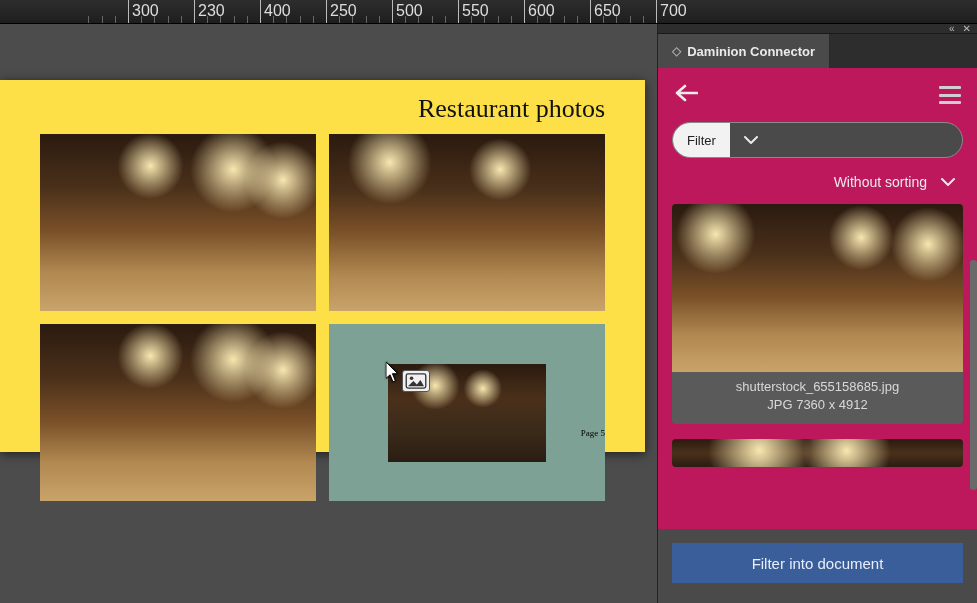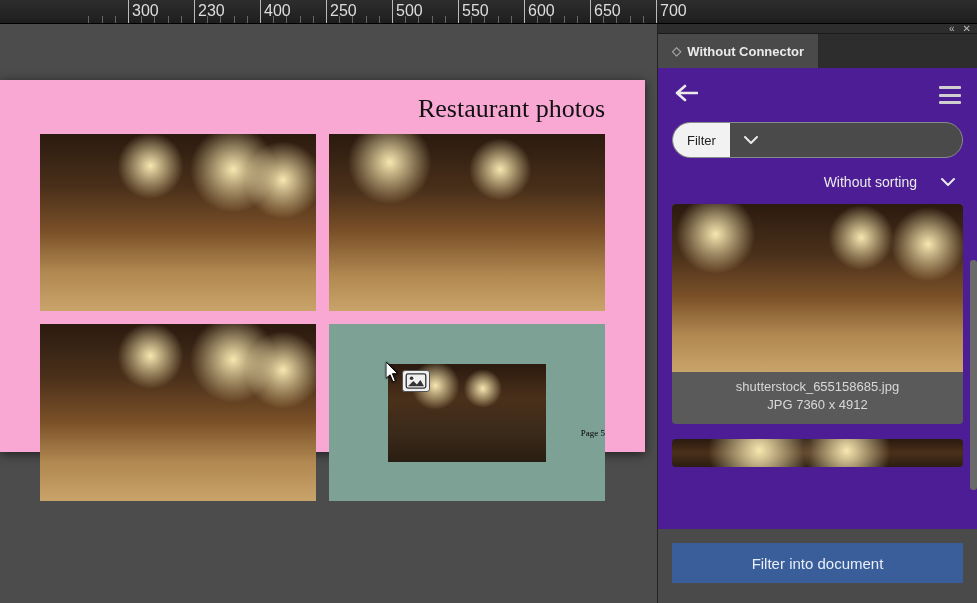--- a/index.html
+++ b/index.html
@@ -11,21 +11,21 @@
   .ruler-inner { position: absolute; left: -268px; top: 0; height: 100%; width: 2000px; }
   .tick { position: absolute; top: 0; height: 100%; }
   .tick.major { border-left: 1px solid #bbb; }
   .tick.major span { position: absolute; top: 2px; left: 3px; color: #ddd; }
   .tick.minor { border-left: 1px solid #666; height: 8px; top: 16px; }
 
   .workspace { flex: 1; display: flex; background: #4c4c4c; position: relative; }
 
   
   .canvas-wrap { flex: 1; position: relative; overflow: hidden; }
-  .page { position: absolute; left: 0; top: 56px; width: 645px; height: 372px; background: #f9a8d4; box-shadow: 0 2px 10px rgba(0,0,0,0.6); }
+  .page { position: absolute; left: 0; top: 56px; width: 645px; height: 372px; background: #fde047; box-shadow: 0 2px 10px rgba(0,0,0,0.6); }
   .page-title { font-family: Georgia, 'Times New Roman', serif; font-size: 26px; text-align: right; padding: 14px 40px 6px 0; color: #111; }
   .grid { display: grid; grid-template-columns: 1fr 1fr; gap: 13px; padding: 4px 40px 0 40px; }
   .photo { width: 100%; height: 177px; background: #3a2a1a; border: none; }
   .photo.interior { background:
       radial-gradient(circle at 70% 20%, #f7e7b0 0%, rgba(247,231,176,0) 18%),
       radial-gradient(circle at 40% 18%, #f7e7b0 0%, rgba(247,231,176,0) 15%),
       radial-gradient(circle at 88% 26%, #f7e7b0 0%, rgba(247,231,176,0) 14%),
       linear-gradient(180deg, #2b1a0f 0%, #4a301a 30%, #7a5028 55%, #b08850 78%, #c9a46a 100%);
   }
   .photo.interior2 { background:
@@ -46,31 +46,31 @@
   .drop-badge svg { width: 22px; height: 16px; }
   .page-num { position: absolute; right: 40px; bottom: 14px; font-size: 9px; font-family: Georgia, serif; }
 
   
   .panel-wrap { width: 320px; display: flex; flex-direction: column; background: #3d3d3d; border-left: 1px solid #222; }
   .panel-drag { height: 10px; background: #2d2d2d; display: flex; justify-content: flex-end; align-items: center; padding-right: 6px; gap: 8px; border-bottom: 1px solid #1a1a1a; }
   .panel-drag span { color: #bbb; font-size: 10px; cursor: pointer; }
   .tabbar { height: 34px; background: #2d2d2d; display: flex; align-items: stretch; }
   .tab { background: #4a4a4a; color: #eaeaea; font-size: 13px; font-weight: 600; display: flex; align-items: center; padding: 0 14px; gap: 6px; border-right: 1px solid #2a2a2a; }
   .tab .grip { color: #aaa; font-size: 12px; }
-  .panel-body { flex: 1; background: #4c1d95; display: flex; flex-direction: column; position: relative; }
+  .panel-body { flex: 1; background: #be185d; display: flex; flex-direction: column; position: relative; }
   .panel-top { display: flex; align-items: center; justify-content: space-between; padding: 14px 16px 10px 16px; }
   .back-btn { color: #eaeaea; font-size: 22px; cursor: pointer; }
   .hamburger { width: 22px; height: 18px; display: flex; flex-direction: column; justify-content: space-between; cursor: pointer; }
   .hamburger div { height: 3px; background: #cfcfcf; border-radius: 1px; }
   .filter-row { padding: 4px 14px 10px 14px; }
   .filter-pill { display: flex; align-items: center; height: 36px; border: 1px solid #8a8a8a; border-radius: 18px; overflow: hidden; background: #4a4a4a; }
   .filter-label { background: #f2f2f2; color: #222; font-size: 13px; padding: 0 14px; height: 100%; display: flex; align-items: center; }
   .filter-input { flex: 1; background: transparent; border: none; outline: none; color: #eaeaea; font-size: 14px; padding: 0 12px; }
   .filter-caret { color: #eaeaea; padding: 0 14px; cursor: pointer; }
-  .sort-row { display: flex; justify-content: flex-end; align-items: center; padding: 6px 22px 14px 0; color: #eaeaea; font-size: 14px; gap: 24px; cursor: pointer; }
+  .sort-row { display: flex; justify-content: flex-end; align-items: center; padding: 6px 22px 14px 0; color: #eaeaea; font-size: 14px; gap: 14px; cursor: pointer; }
   .results { flex: 1; overflow: hidden; padding: 0 14px; position: relative; }
   .card { background: #5a5a5a; border-radius: 4px; overflow: hidden; margin-bottom: 15px; }
   .card-img { width: 100%; height: 168px; background:
       radial-gradient(circle at 15% 18%, #f7e7b0 0%, rgba(247,231,176,0) 14%),
       radial-gradient(circle at 65% 20%, #f7e7b0 0%, rgba(247,231,176,0) 14%),
       radial-gradient(circle at 88% 24%, #f7e7b0 0%, rgba(247,231,176,0) 13%),
       linear-gradient(180deg, #2b1a0f 0%, #4a301a 30%, #7a5028 55%, #b08850 78%, #c9a46a 100%);
   }
   .card-meta { text-align: center; color: #d8d8d8; font-size: 13px; padding: 6px 4px 10px 4px; line-height: 1.4; }
   .card2-img { height: 28px; background:
@@ -185,21 +185,21 @@
   </div>
 
   <div class="panel-wrap">
     <div class="panel-drag">
       <span>«</span>
       <span>✕</span>
     </div>
     <div class="tabbar">
       <div class="tab">
         <span class="grip">◇</span>
-        <span>Without Connector</span>
+        <span>Daminion Connector</span>
       </div>
     </div>
     <div class="panel-body">
       <div class="panel-top">
         <div class="back-btn">
           <svg width="24" height="18" viewBox="0 0 24 18">
               <path d="M11 2 L3 9 L11 16 M3 9 L23 9" stroke="#eaeaea" stroke-width="2.6" fill="none" stroke-linecap="round" stroke-linejoin="round"></path>
             </svg>
         </div>
         <div class="hamburger">

